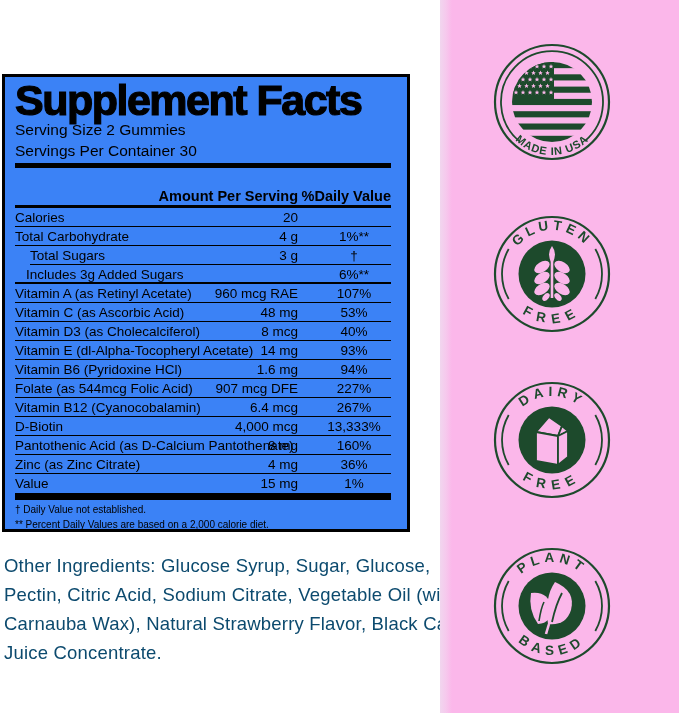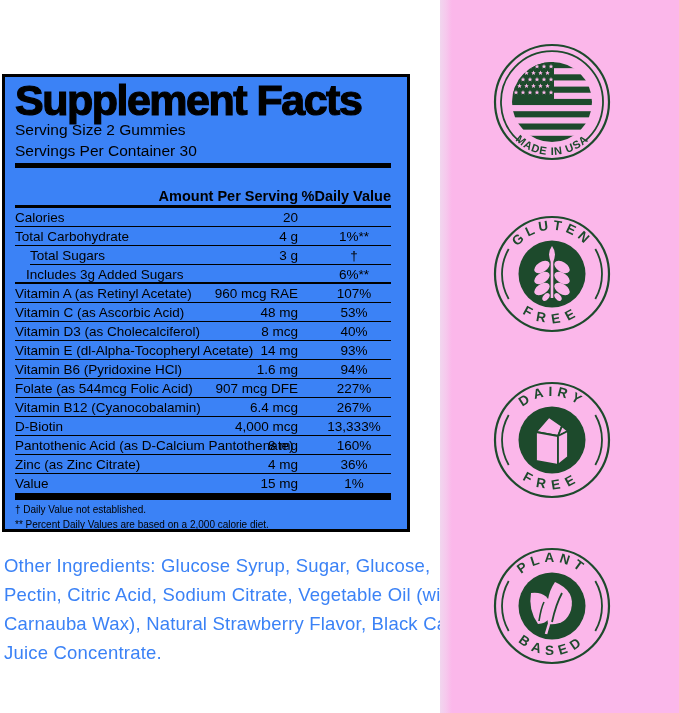--- a/index.html
+++ b/index.html
@@ -50,21 +50,21 @@
   .f-row.sep-indent::after{left:15px;}
   .f-row.sep-medium::after{height:2.5px;}
   .f-row.sep-none::after{display:none;}
 
   .bar-footer{height:7px;background:#000;}
   .footnotes{font-size:10px;line-height:14.5px;padding-top:3px;}
 
   
   .other-ing{
     position:absolute;left:4px;top:551px;width:436px;
-    color:#3b82f6;font-size:18.5px;line-height:29px;letter-spacing:.2px;
+    color:#0c4a6e;font-size:18.5px;line-height:29px;letter-spacing:.2px;
   }
   .other-ing div{white-space:nowrap;}
 </style>
 </head>
 <body>
 
 <div class="facts-box">
   <div class="facts-title">Supplement Facts</div>
   <div class="serving-line">Serving Size 2 Gummies</div>
   <div class="serving-line">Servings Per Container 30</div>

